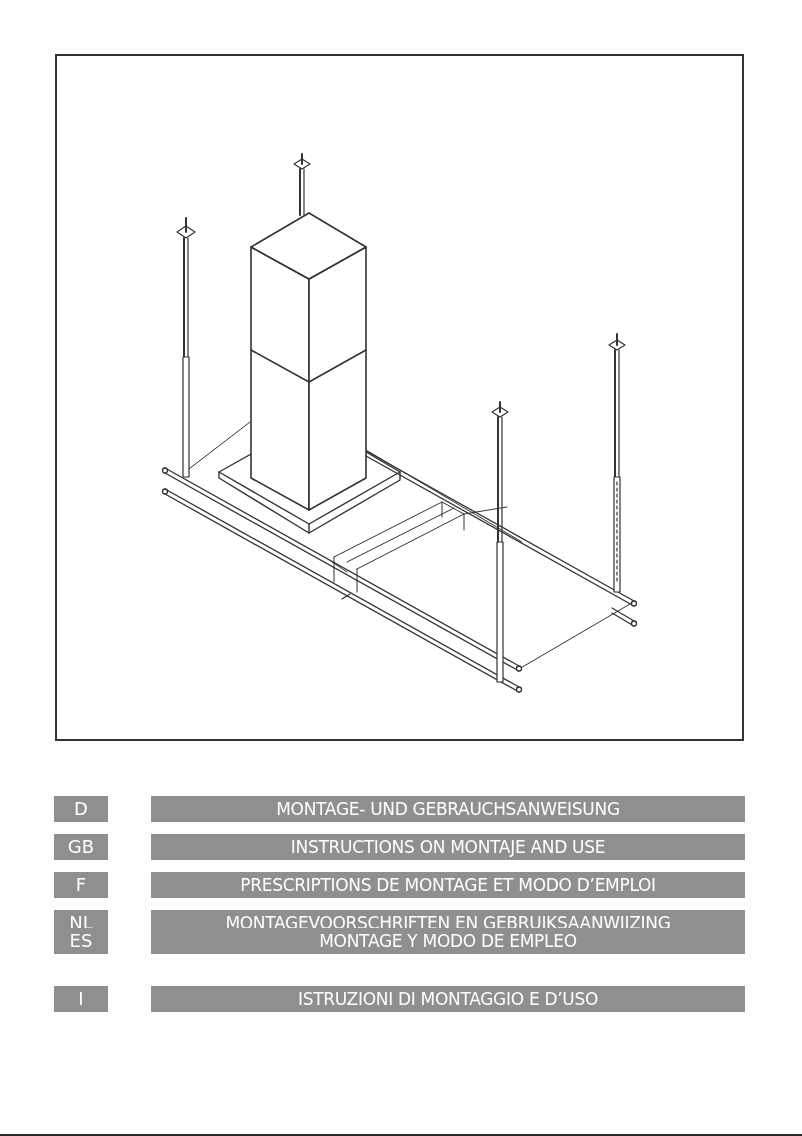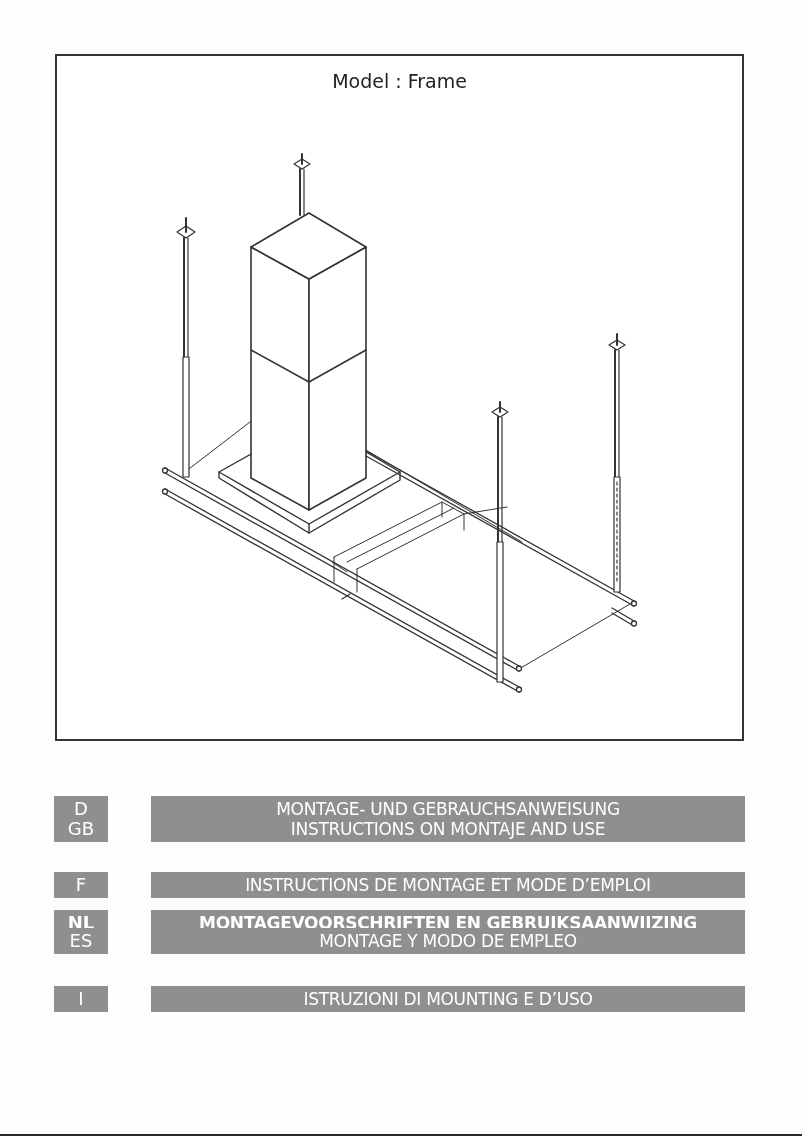--- a/index.html
+++ b/index.html
@@ -16,21 +16,20 @@
                text-align:center; }
   .lang-title { position:absolute; left:65px; top:0; right:0; height:26px;
                 background:#8f8f8f; color:#fff; font-size:17px; line-height:26px;
                 text-align:center; letter-spacing:-0.3px; white-space:nowrap;margin-left:32px; }
   .bottom-bar { position:absolute; left:0; right:0; bottom:0; height:2px; background:#2a2a2a; }
 </style>
 </head>
 <body>
 
 <div class="frame">
-  <div class="model-title">Model : Frame</div>
 
   <svg class="drawing" width="689" height="687" viewBox="55 54 689 687" fill="none" stroke="#333" stroke-linecap="round" stroke-linejoin="round">
 
     <g stroke-width="1">
       <polyline points="183,470 248,420"></polyline>
       <polyline points="364,448 520,540"></polyline>
       <polyline points="330,560 345,570"></polyline>
 
       <polyline points="332,555 440,500 462,512 355,567"></polyline>
       <polyline points="345,560 452,506"></polyline>
@@ -103,34 +102,34 @@
       <rect x="612" y="475" width="6" height="115" fill="#fff"></rect>
       <line x1="615" y1="480" x2="615" y2="580" stroke-dasharray="3,3"></line>
     </g>
   </svg>
 </div>
 
 <div class="lang-row" style="top:796px;">
   <div class="lang-code">D</div>
   <div class="lang-title">MONTAGE- UND GEBRAUCHSANWEISUNG</div>
 </div>
-<div class="lang-row" style="top:816px;">
+<div class="lang-row" style="top:834px;">
   <div class="lang-code">GB</div>
   <div class="lang-title">INSTRUCTIONS ON MONTAJE AND USE</div>
 </div>
 <div class="lang-row" style="top:872px;">
   <div class="lang-code">F</div>
-  <div class="lang-title">INSTRUCTIONS DE MONTAGE ET MODE D’EMPLOI</div>
+  <div class="lang-title">PRESCRIPTIONS DE MONTAGE ET MODO D’EMPLOI</div>
 </div>
-<div class="lang-row" style="top:910px;font-weight:bold;">
+<div class="lang-row" style="top:910px;">
   <div class="lang-code">NL</div>
   <div class="lang-title">MONTAGEVOORSCHRIFTEN EN GEBRUIKSAANWIIZING</div>
 </div>
 <div class="lang-row" style="top:928px;">
   <div class="lang-code">ES</div>
   <div class="lang-title">MONTAGE Y MODO DE EMPLEO</div>
 </div>
 <div class="lang-row" style="top:986px;">
   <div class="lang-code">I</div>
-  <div class="lang-title">ISTRUZIONI DI MOUNTING E D’USO</div>
+  <div class="lang-title">ISTRUZIONI DI MONTAGGIO E D’USO</div>
 </div>
 
 <div class="bottom-bar"></div>
 
 </body></html>

